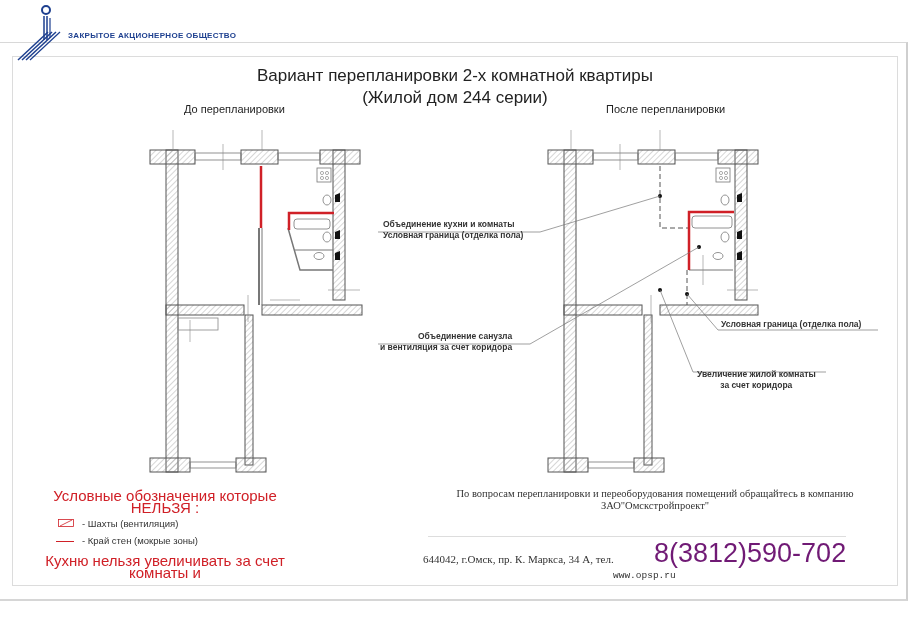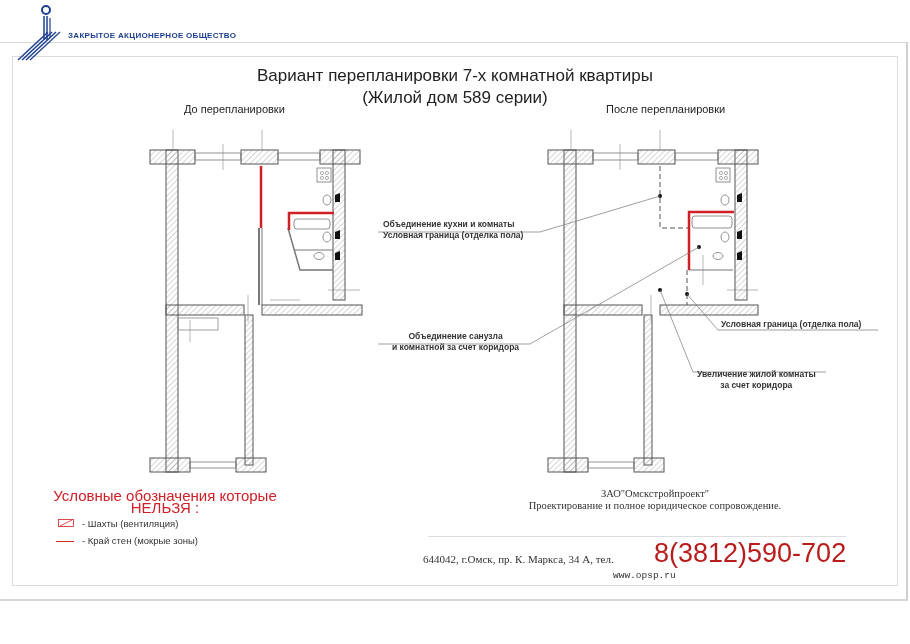--- a/index.html
+++ b/index.html
@@ -12,21 +12,21 @@
   .title{position:absolute;left:0;width:910px;text-align:center;font-size:17px;color:#222;}
   .t1{top:66px;}
   .t2{top:88px;}
   .sub{position:absolute;font-size:11px;color:#222;}
   svg.plans{position:absolute;left:0;top:0;}
   .callout{position:absolute;font-size:8.5px;font-weight:bold;color:#333;white-space:nowrap;line-height:11px;}
   .legend-red{position:absolute;color:#d02027;font-size:15px;text-align:center;line-height:12px;}
   .legend-item{position:absolute;font-size:9.5px;color:#333;white-space:nowrap;}
   .contact{position:absolute;left:420px;width:470px;text-align:center;font-family:"Liberation Serif",serif;font-size:10.5px;color:#333;line-height:12px;}
   .addr{position:absolute;left:423px;top:553px;font-family:Liberation Serif, serif;font-size:11px;color:#333;white-space:nowrap;}
-  .phone{position:absolute;left:654px;top:538px;font-size:27px;color:#b91c1c;white-space:nowrap;}
+  .phone{position:absolute;left:654px;top:538px;font-size:27px;color:#701a75;white-space:nowrap;}
   .web{position:absolute;left:613px;top:570px;font-family:Liberation Mono, monospace;font-size:9.5px;color:#333;}
   .sep{position:absolute;left:428px;top:536px;width:418px;height:1px;background:#ddd;}
 </style>
 </head>
 <body>
 
 <div class="frame-outer"></div>
 <div class="frame-inner"></div>
 
 <div class="logo">
@@ -36,22 +36,22 @@
     <line x1="31" y1="12" x2="31" y2="36" stroke="#1d3f8f" stroke-width="1.5"></line>
     <line x1="34" y1="14" x2="34" y2="34" stroke="#1d3f8f" stroke-width="1.2"></line>
     <line x1="2" y1="56" x2="32" y2="28" stroke="#1d3f8f" stroke-width="1.5"></line>
     <line x1="6" y1="56" x2="36" y2="28" stroke="#1d3f8f" stroke-width="1.5"></line>
     <line x1="10" y1="56" x2="40" y2="28" stroke="#1d3f8f" stroke-width="1.5"></line>
     <line x1="14" y1="56" x2="44" y2="28" stroke="#1d3f8f" stroke-width="1.2"></line>
   </svg>
   <div class="logo-sub">ЗАКРЫТОЕ АКЦИОНЕРНОЕ ОБЩЕСТВО</div>
 </div>
 
-<div class="title t1">Вариант перепланировки 7-х комнатной квартиры</div>
-<div class="title t2">(Жилой дом 589 серии)</div>
+<div class="title t1">Вариант перепланировки 2-х комнатной квартиры</div>
+<div class="title t2">(Жилой дом 244 серии)</div>
 <div class="sub" style="left:184px;top:103px">До перепланировки</div>
 <div class="sub" style="left:606px;top:103px">После перепланировки</div>
 
 <svg class="plans" width="910" height="644">
   <defs>
     <pattern id="hatch" width="4" height="4" patternUnits="userSpaceOnUse" patternTransform="rotate(45)">
       <line x1="0" y1="0" x2="0" y2="4" stroke="#999" stroke-width="0.8"></line>
     </pattern>
   </defs>
 
@@ -163,45 +163,46 @@
     <line x1="718" y1="330" x2="878" y2="330" stroke="#777" stroke-width="0.7"></line>
     <line x1="660" y1="290" x2="693" y2="372" stroke="#777" stroke-width="0.7"></line>
     <line x1="693" y1="372" x2="826" y2="372" stroke="#777" stroke-width="0.7"></line>
   </g>
 </svg>
 
 <div class="callout" style="left:383px;top:219px">
   <div>Объединение кухни и комнаты</div>
   <div>Условная граница (отделка пола)</div>
 </div>
-<div class="callout" style="left:392px;top:331px;text-align:center">
+<div class="callout" style="left:380px;top:331px;text-align:right">
   <div>Объединение санузла</div>
-  <div>и комнатной за счет коридора</div>
+  <div>и вентиляция за счет коридора</div>
 </div>
 <div class="callout" style="left:721px;top:319px">
   <div>Условная граница (отделка пола)</div>
 </div>
 <div class="callout" style="left:697px;top:369px;text-align:center">
   <div>Увеличение жилой комнаты</div>
   <div>за счет коридора</div>
 </div>
 
 <div class="legend-red" style="left:40px;top:490px;width:250px">
   <div>Условные обозначения которые НЕЛЬЗЯ :</div>
 </div>
 <svg style="position:absolute;left:58px;top:519px" width="16" height="8">
   <rect x="0.5" y="0.5" width="15" height="7" fill="none" stroke="#d02027" stroke-width="0.8"></rect>
   <line x1="2" y1="7" x2="14" y2="1" stroke="#d02027" stroke-width="0.8"></line>
 </svg>
 <div class="legend-item" style="left:82px;top:518px">- Шахты (вентиляция)</div>
 <div style="position:absolute;left:56px;top:541px;width:18px;height:1px;background:#d02027"></div>
 <div class="legend-item" style="left:82px;top:535px">- Край стен (мокрые зоны)</div>
 <div class="legend-red" style="left:40px;top:555px;width:250px">
+  <div>Кухню нельзя увеличивать за счет комнаты и</div>
 </div>
 
 <div class="contact" style="top:488px">
+  <div>По вопросам перепланировки и переоборудования помещений обращайтесь в компанию</div>
   <div>ЗАО"Омскстройпроект"</div>
-  <div>Проектирование и полное юридическое сопровождение.</div>
 </div>
 <div class="sep"></div>
 <div class="addr">644042, г.Омск, пр. К. Маркса, 34 А, тел.</div>
 <div class="phone">8(3812)590-702</div>
 <div class="web">www.opsp.ru</div>
 
 </body></html>

